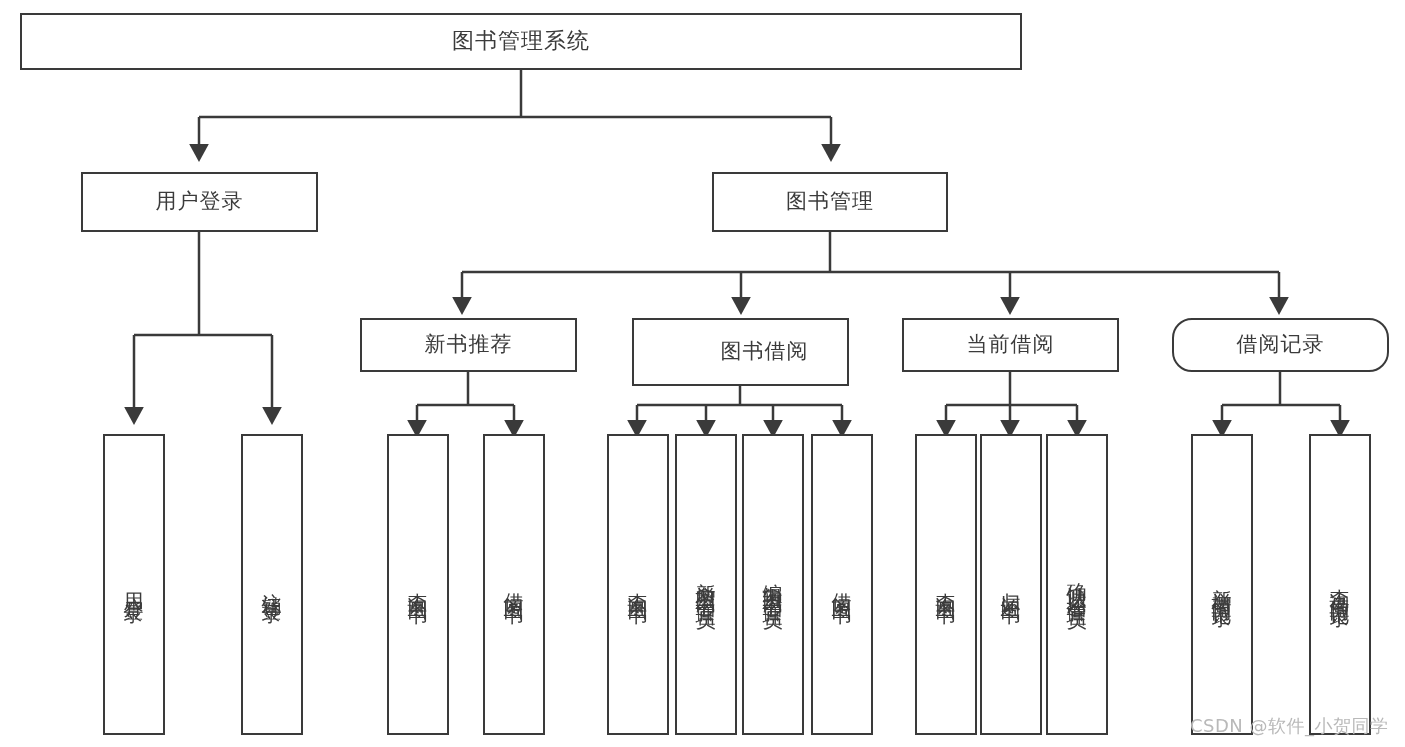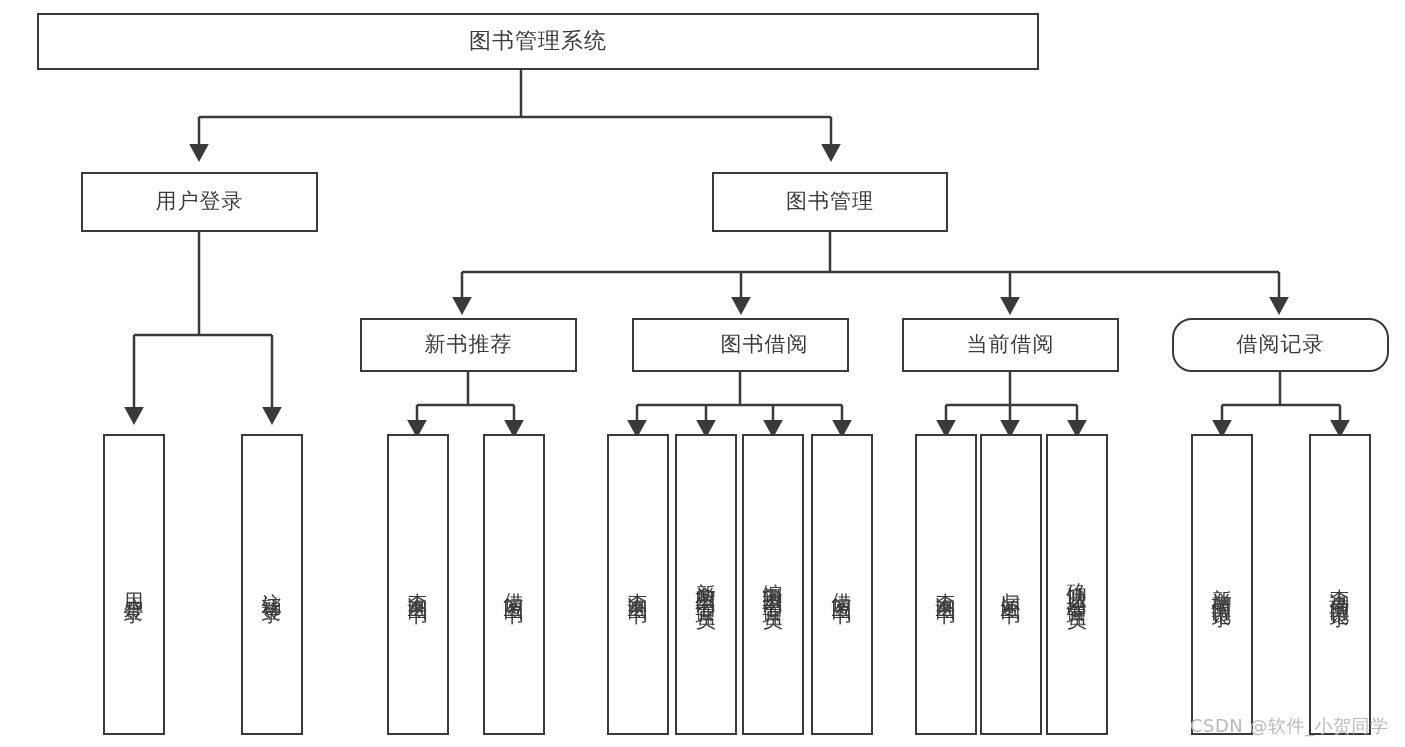--- a/index.html
+++ b/index.html
@@ -116,35 +116,35 @@
       <path d="M 1010 405 L 1010 428" marker-end="url(#arrow)"></path>
       <path d="M 1077 405 L 1077 428" marker-end="url(#arrow)"></path>
 
       <path d="M 1280 372 L 1280 405"></path>
       <path d="M 1222 405 L 1340 405"></path>
       <path d="M 1222 405 L 1222 428" marker-end="url(#arrow)"></path>
       <path d="M 1340 405 L 1340 428" marker-end="url(#arrow)"></path>
     </g>
   </svg>
 
-  <div class="node root" style="left:20px; top:13px; width:1002px; height:57px;margin-left:17px;">
+  <div class="node root" style="left:20px; top:13px; width:1002px; height:57px;">
     <span class="node-label">图书管理系统</span>
   </div>
 
   <div class="node" style="left:81px; top:172px; width:237px; height:60px;">
     <span class="node-label">用户登录</span>
   </div>
   <div class="node" style="left:360px; top:318px; width:217px; height:54px;">
     <span class="node-label">新书推荐</span>
   </div>
 
   <div class="node" style="left:712px; top:172px; width:236px; height:60px;">
     <span class="node-label">图书管理</span>
   </div>
-  <div class="node" style="left:632px; top:318px; width:217px; height:54px;padding-left:48px;">
+  <div class="node" style="left:632px; top:318px; width:217px; height:68px;padding-left:48px;">
     <span class="node-label">图书借阅</span>
   </div>
   <div class="node" style="left:902px; top:318px; width:217px; height:54px;">
     <span class="node-label">当前借阅</span>
   </div>
   <div class="node" style="left:1172px; top:318px; width:217px; height:54px;border-radius:20px;">
     <span class="node-label">借阅记录</span>
   </div>
 
   <div class="node leaf" style="left:103px; top:434px; width:62px; height:301px;">

